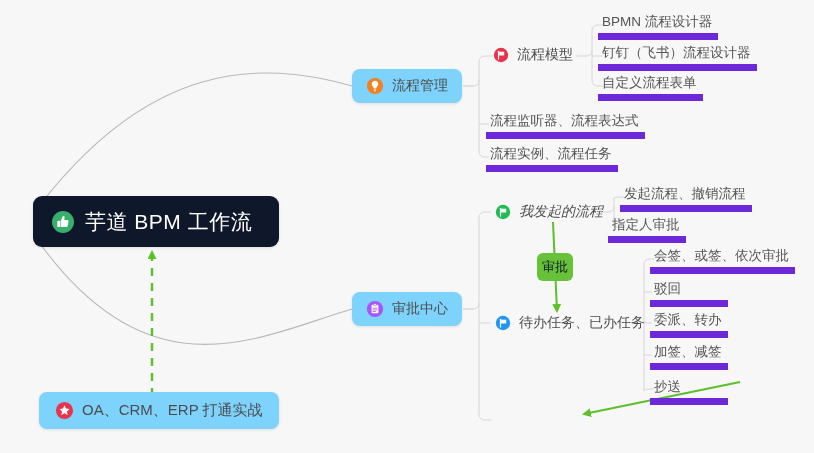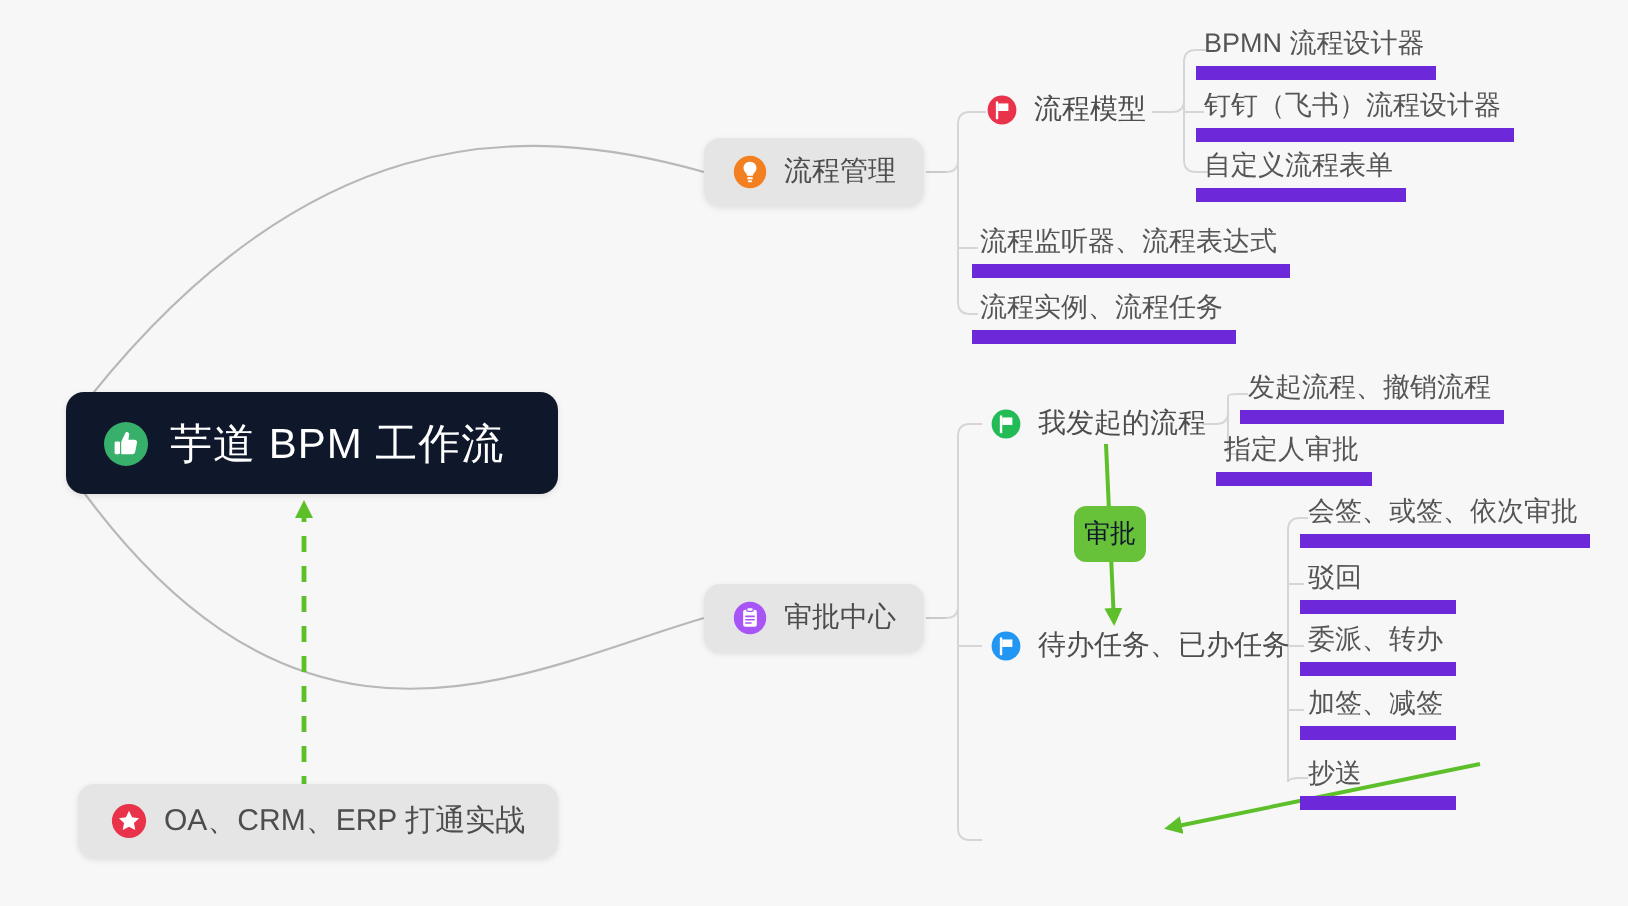--- a/index.html
+++ b/index.html
@@ -49,21 +49,21 @@
     color: #ffffff;
     font-size: 21px;
     letter-spacing: 0.5px;
     margin-left: 10px;
     white-space: nowrap;
   }
 
   
   .card-node {
     position: absolute;
-    background: #e5e5e5;
+    background: #7dd3fc;
     border-radius: 8px;
     box-shadow: 0 1px 3px rgba(0,0,0,0.10);
     display: flex;
     align-items: center;
     box-sizing: border-box;
     padding: 0 14px;
     height: 34px;
   }
   .card-node .card-label {
     font-size: 14px;
@@ -237,21 +237,21 @@
       <svg width="18" height="18" viewBox="0 0 20 20">
         <circle cx="10" cy="10" r="9" fill="#a855f7"></circle>
         <rect x="6.2" y="5.4" width="7.6" height="9.4" rx="1.1" fill="#ffffff"></rect>
         <rect x="8.2" y="4.2" width="3.6" height="2.1" rx="0.8" fill="#ffffff" stroke="#a855f7" stroke-width="0.7"></rect>
         <path d="M7.7 9.1 L12.3 9.1 M7.7 11 L12.3 11 M7.7 12.8 L10.6 12.8" stroke="#a855f7" stroke-width="0.9" stroke-linecap="round"></path>
       </svg>
     </span>
     <span class="card-label">审批中心</span>
   </div>
 
-  <div class="card-node" style="left:489px; top:196px; box-shadow:none; background:transparent; padding:0 6px; height:32px;">
+  <div class="card-node" style="left:489px; top:196px; box-shadow:none; background:transparent; padding:0 6px; height:32px;font-style:italic;">
     <span class="icon">
       <svg width="16" height="16" viewBox="0 0 20 20">
         <circle cx="10" cy="10" r="9" fill="#22bb55"></circle>
         <path d="M6.9 5.3 L6.9 15.1" stroke="#ffffff" stroke-width="1.5" stroke-linecap="round"></path>
         <path d="M7.6 5.9 L14 5.9 L14 10.6 L7.6 10.6 Z" fill="#ffffff"></path>
       </svg>
     </span>
     <span class="card-label">我发起的流程</span>
   </div>
 

